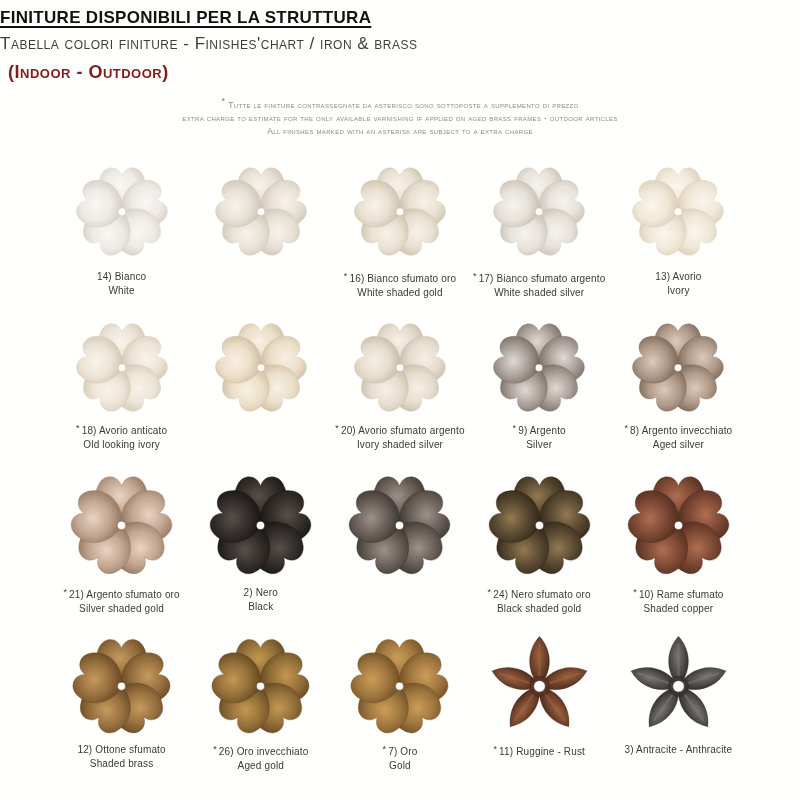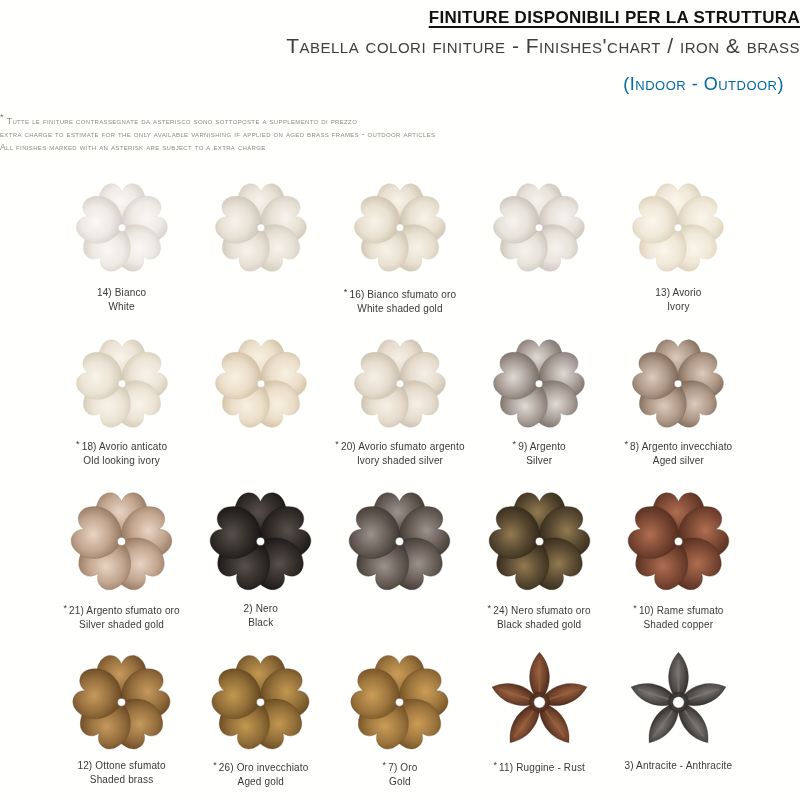--- a/index.html
+++ b/index.html
@@ -1,25 +1,25 @@
 <!DOCTYPE html>
 <html><head>
 <meta charset="utf-8">
 <style>
   html,body{margin:0;padding:0;background:#ffffff;}
   body{width:800px;height:800px;font-family:"Liberation Sans","DejaVu Sans",sans-serif;overflow:hidden;}
   .page{width:800px;height:800px;position:relative;background:#fffffe;}
 
-  header{text-align:right;padding-top:8px;}
+  header{text-align:left;padding-top:8px;}
   .title{font-size:17px;font-weight:700;color:#121212;letter-spacing:.3px;
          text-decoration:underline;text-underline-offset:3px;text-decoration-thickness:2px;margin:0 0 6px 0;}
-  .subtitle{font-size:21px;font-weight:400;color:#3e3e3e;font-variant:small-caps;letter-spacing:.5px;margin:0 0 2px 0;}
-  .usage{font-size:18px;font-weight:400;color:#0369a1;font-variant:small-caps;letter-spacing:.5px;margin:16px;}
-
-  .notes{margin-top:12px;color:#90897f;font-variant:small-caps;
+  .subtitle{font-size:17px;font-weight:400;color:#3e3e3e;font-variant:small-caps;letter-spacing:.5px;margin:0 0 2px 0;}
+  .usage{font-size:18px;font-weight:700;color:#7f1d1d;font-variant:small-caps;letter-spacing:.5px;margin:8px;}
+
+  .notes{margin-top:12px;text-align:center;color:#90897f;font-variant:small-caps;
          font-size:8.5px;letter-spacing:.35px;line-height:1.55;}
   .notes .note-line{display:block;}
   .notes sup.ast{font-size:9px;margin-right:3px;color:#7d766c;}
 
   .grid{width:696px;margin:14px auto 0 auto;display:grid;grid-template-columns:repeat(5,1fr);}
   .cell{display:flex;flex-direction:column;align-items:center;margin:0;}
   .cell.r0{height:160px;} .cell.r1{height:150px;} .cell.r2{height:165px;} .cell.r3{height:150px;}
   .flower-wrap{display:flex;align-items:center;justify-content:center;}
   .r0 .flower-wrap{height:116px;} .r1 .flower-wrap{height:108px;}
   .r2 .flower-wrap{height:122px;} .r3 .flower-wrap{height:114px;}
@@ -123,20 +123,24 @@
               </radialGradient>
             </defs>
             <path d="M60 62 C38 58 26 36 36 18 C42 7 56 8 60 20 C64 8 78 7 84 18 C94 36 82 58 60 62 Z" fill="url(#grad3)" stroke="#c2bab0" stroke-opacity="0.3" stroke-width="1" transform="rotate(0 60 62)"></path>
             <path d="M60 62 C38 58 26 36 36 18 C42 7 56 8 60 20 C64 8 78 7 84 18 C94 36 82 58 60 62 Z" fill="url(#grad3)" stroke="#c2bab0" stroke-opacity="0.3" stroke-width="1" transform="rotate(72 60 62)"></path>
             <path d="M60 62 C38 58 26 36 36 18 C42 7 56 8 60 20 C64 8 78 7 84 18 C94 36 82 58 60 62 Z" fill="url(#grad3)" stroke="#c2bab0" stroke-opacity="0.3" stroke-width="1" transform="rotate(144 60 62)"></path>
             <path d="M60 62 C38 58 26 36 36 18 C42 7 56 8 60 20 C64 8 78 7 84 18 C94 36 82 58 60 62 Z" fill="url(#grad3)" stroke="#c2bab0" stroke-opacity="0.3" stroke-width="1" transform="rotate(216 60 62)"></path>
             <path d="M60 62 C38 58 26 36 36 18 C42 7 56 8 60 20 C64 8 78 7 84 18 C94 36 82 58 60 62 Z" fill="url(#grad3)" stroke="#c2bab0" stroke-opacity="0.3" stroke-width="1" transform="rotate(288 60 62)"></path>
             <circle cx="60" cy="62" r="4.5" fill="#ffffff" stroke="#c2bab0" stroke-opacity="0.5" stroke-width="1.4"></circle>
           </svg>
         </div>
+        <figcaption class="label">
+          <div><sup class="ast">*</sup><span>17) Bianco sfumato argento</span></div>
+          <div><span>White shaded silver</span></div>
+        </figcaption>
       </figure>
       <figure class="cell r0">
         <div class="flower-wrap">
           <svg viewBox="0 0 120 120" xmlns="http://www.w3.org/2000/svg">
             <defs>
               <radialGradient id="grad4" cx="46%" cy="40%" r="64%">
                 <stop offset="0%" stop-color="#fbf6ec"></stop>
                 <stop offset="52%" stop-color="#f0e8d8"></stop>
                 <stop offset="100%" stop-color="#d6c9b2"></stop>
               </radialGradient>

